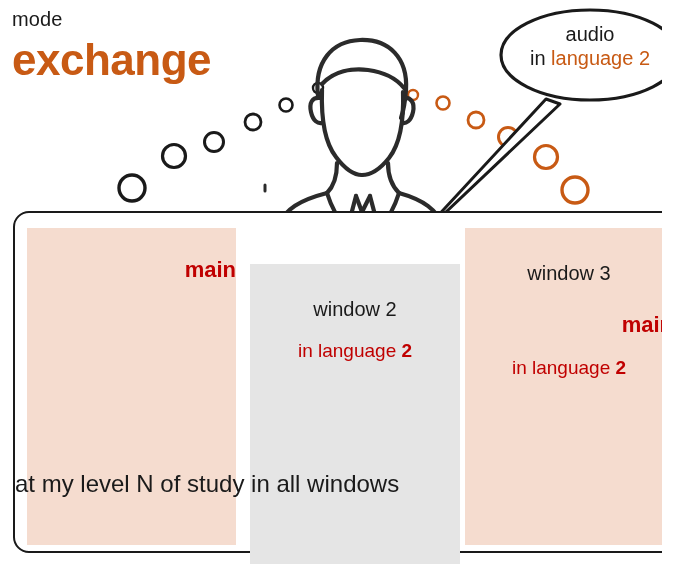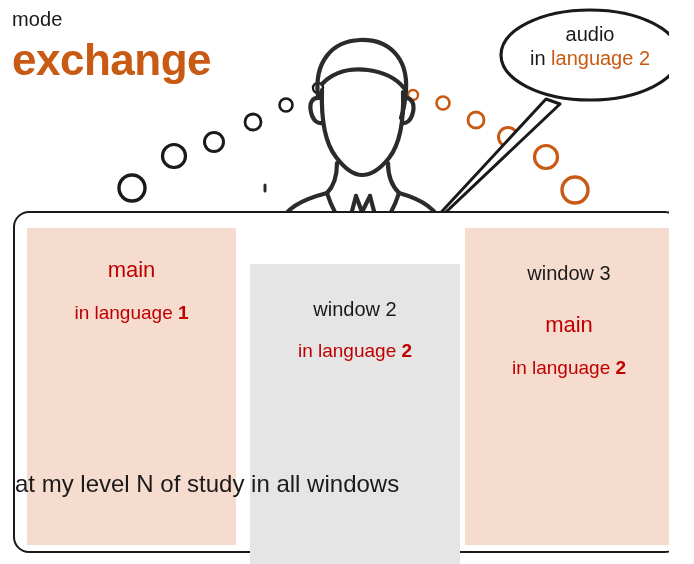--- a/index.html
+++ b/index.html
@@ -9,21 +9,20 @@
   }
   body {
     font-family: "Liberation Sans", sans-serif;
   }
   #stage {
     position: relative;
     width: 662px;
     height: 564px;
     background: #ffffff;
     overflow: hidden;
-    padding-left: 7px;
   }
 
   
   #mode-label {
     position: absolute;
     left: 12px;
     top: 9px;
     font-size: 20px;
     color: #1a1a1a;
     letter-spacing: 0.1px;
@@ -90,23 +89,24 @@
 
   .win-title {
     margin-top: 35px;
     font-size: 20px;
     color: #1a1a1a;
     line-height: 1;
   }
   .win-kind {
     margin-top: 31px;
     font-size: 22px;
-    font-weight: normal;
+    font-weight: bold;
     color: #C00000;
     line-height: 1;
+    text-align: right;
   }
   .win-lang {
     margin-top: 22px;
     font-size: 19px;
     color: #C00000;
     line-height: 1;
   }
   .win-lang b { font-weight: bold; }
 
   #bottom-note {
@@ -201,21 +201,20 @@
 
   <div id="bubble-text">
     <span class="l1">audio</span>
     <span class="l2"><span>in </span><span class="orange">language 2</span></span>
   </div>
 
   <div id="windows-box">
 
     <div id="panel-1" class="window-panel">
       <div class="win-kind">main</div>
-      <div class="win-lang"><span>in language </span><b>1</b></div>
     </div>
 
     <div id="panel-2" class="window-panel">
       <div class="win-title">window 2</div>
       <div class="win-lang"><span>in language </span><b>2</b></div>
     </div>
 
     <div id="panel-3" class="window-panel">
       <div class="win-title">window 3</div>
       <div class="win-kind">main</div>

